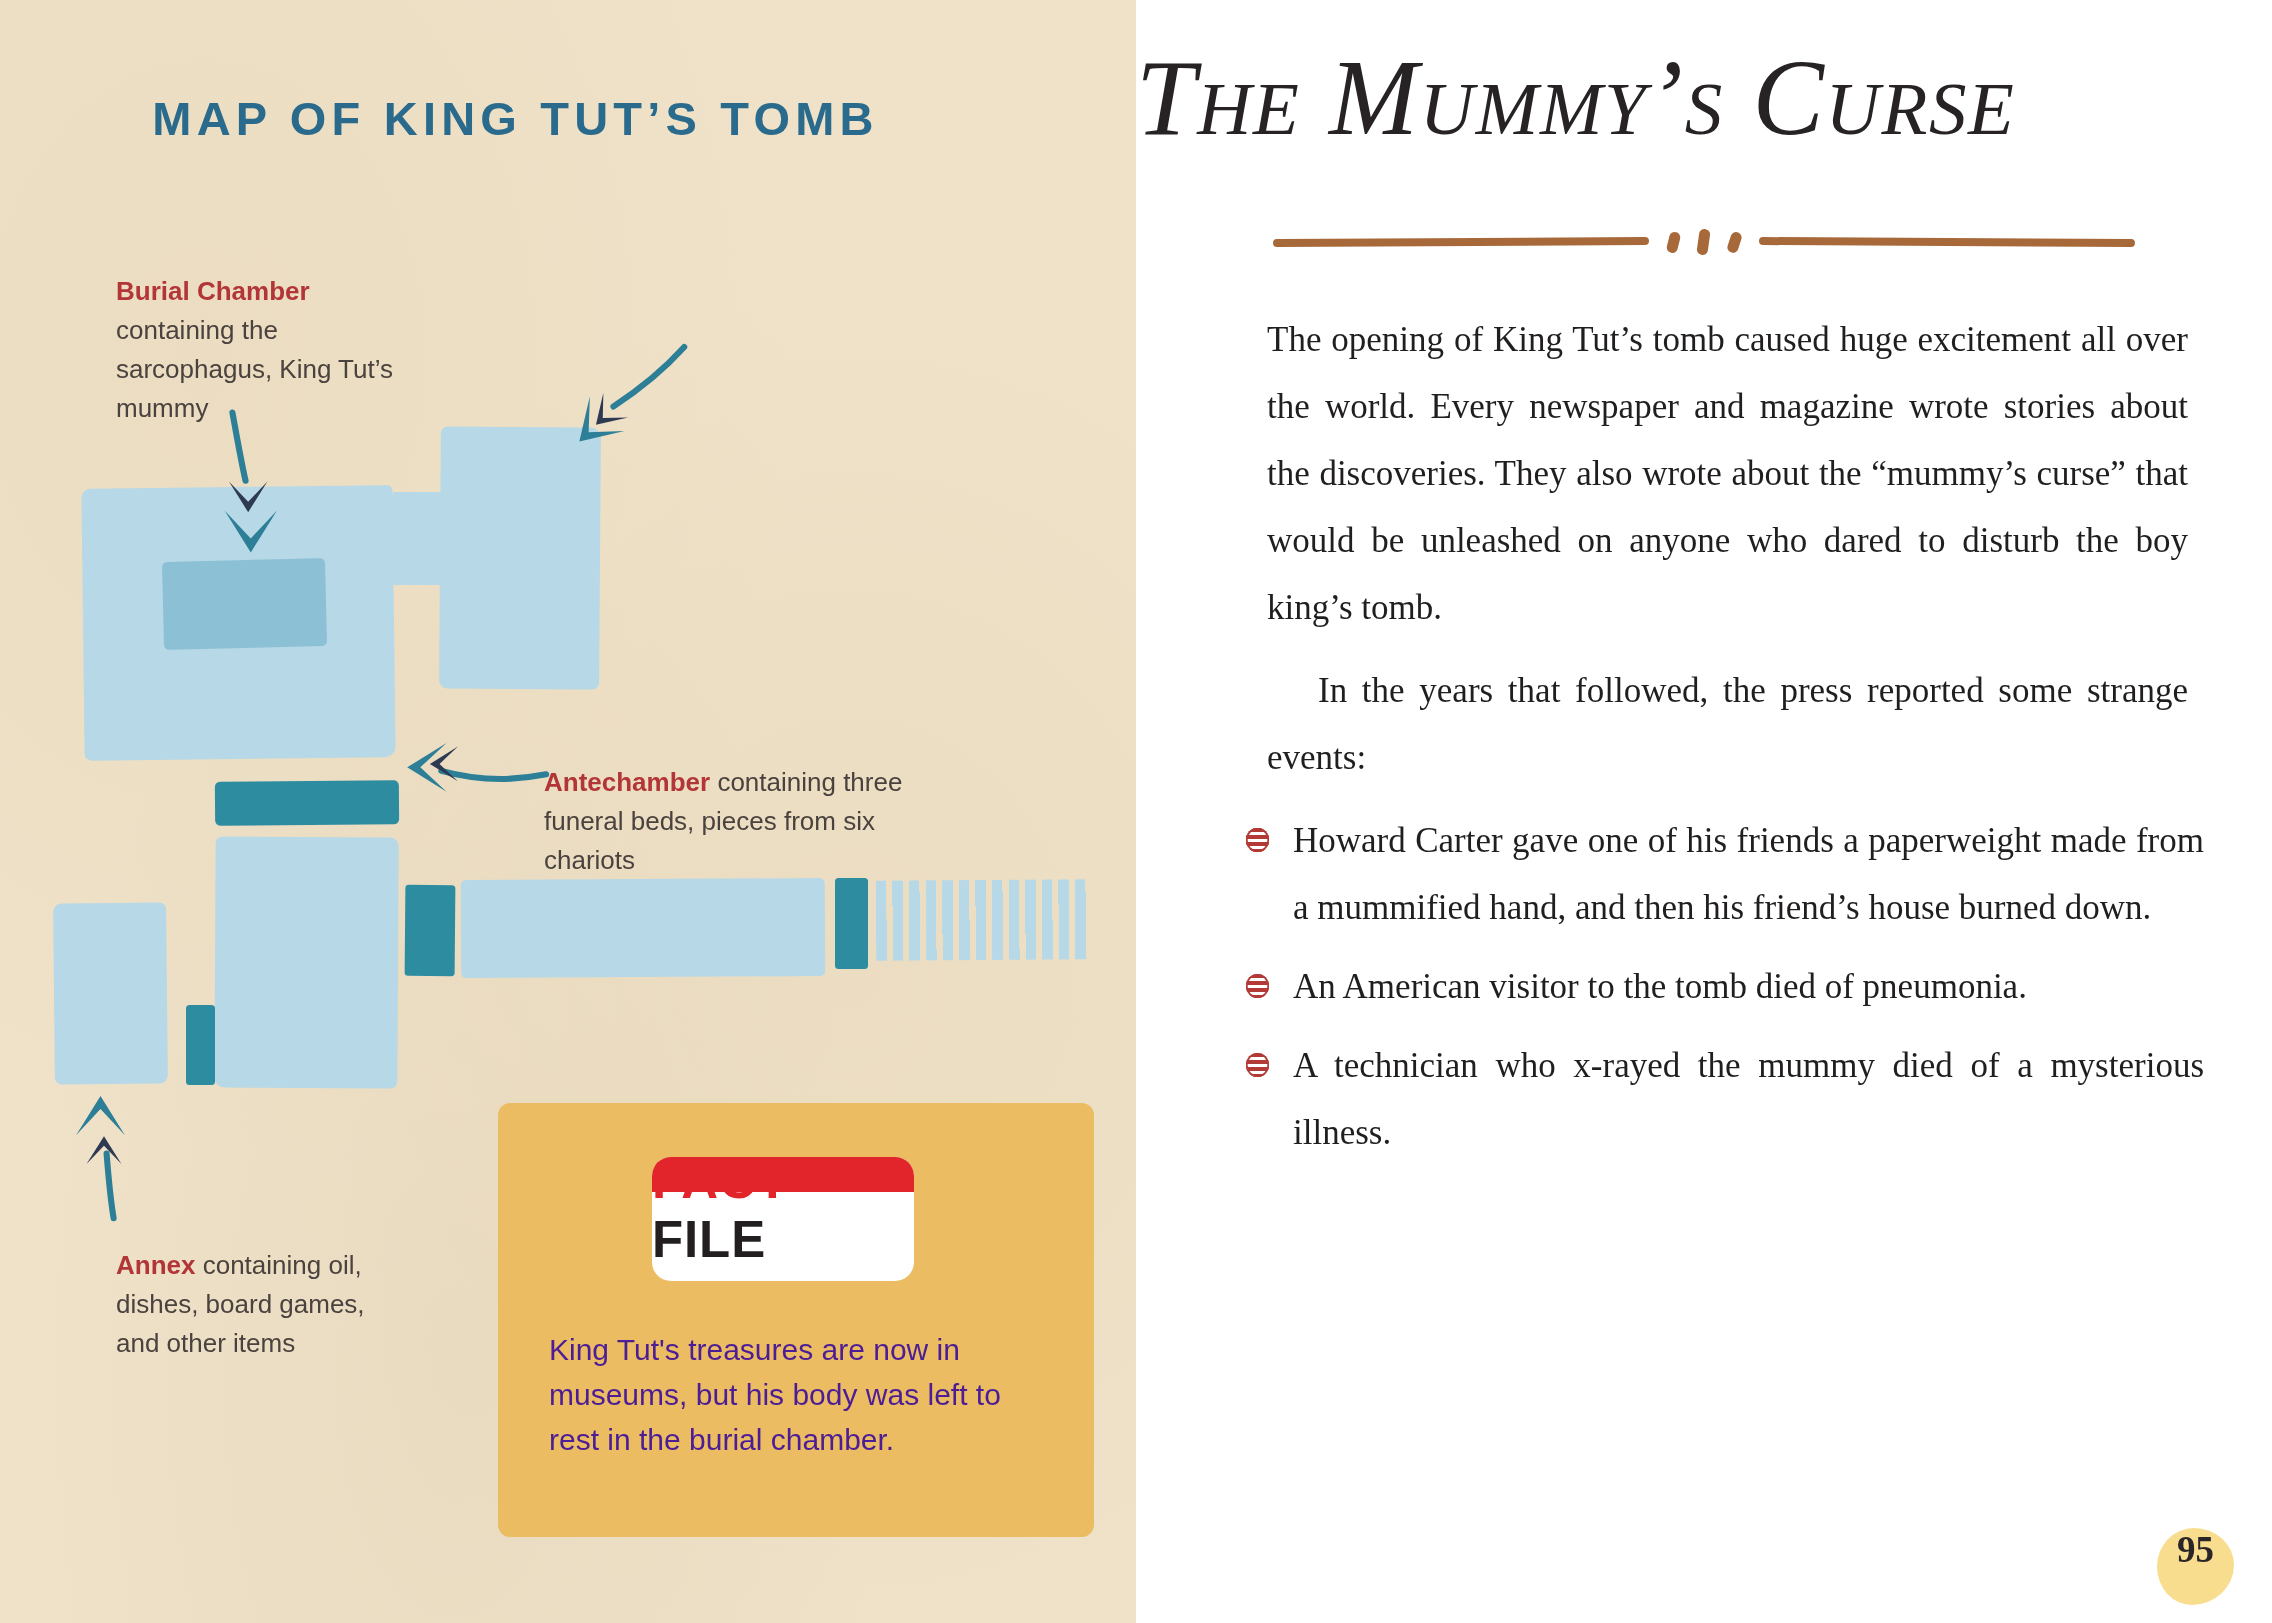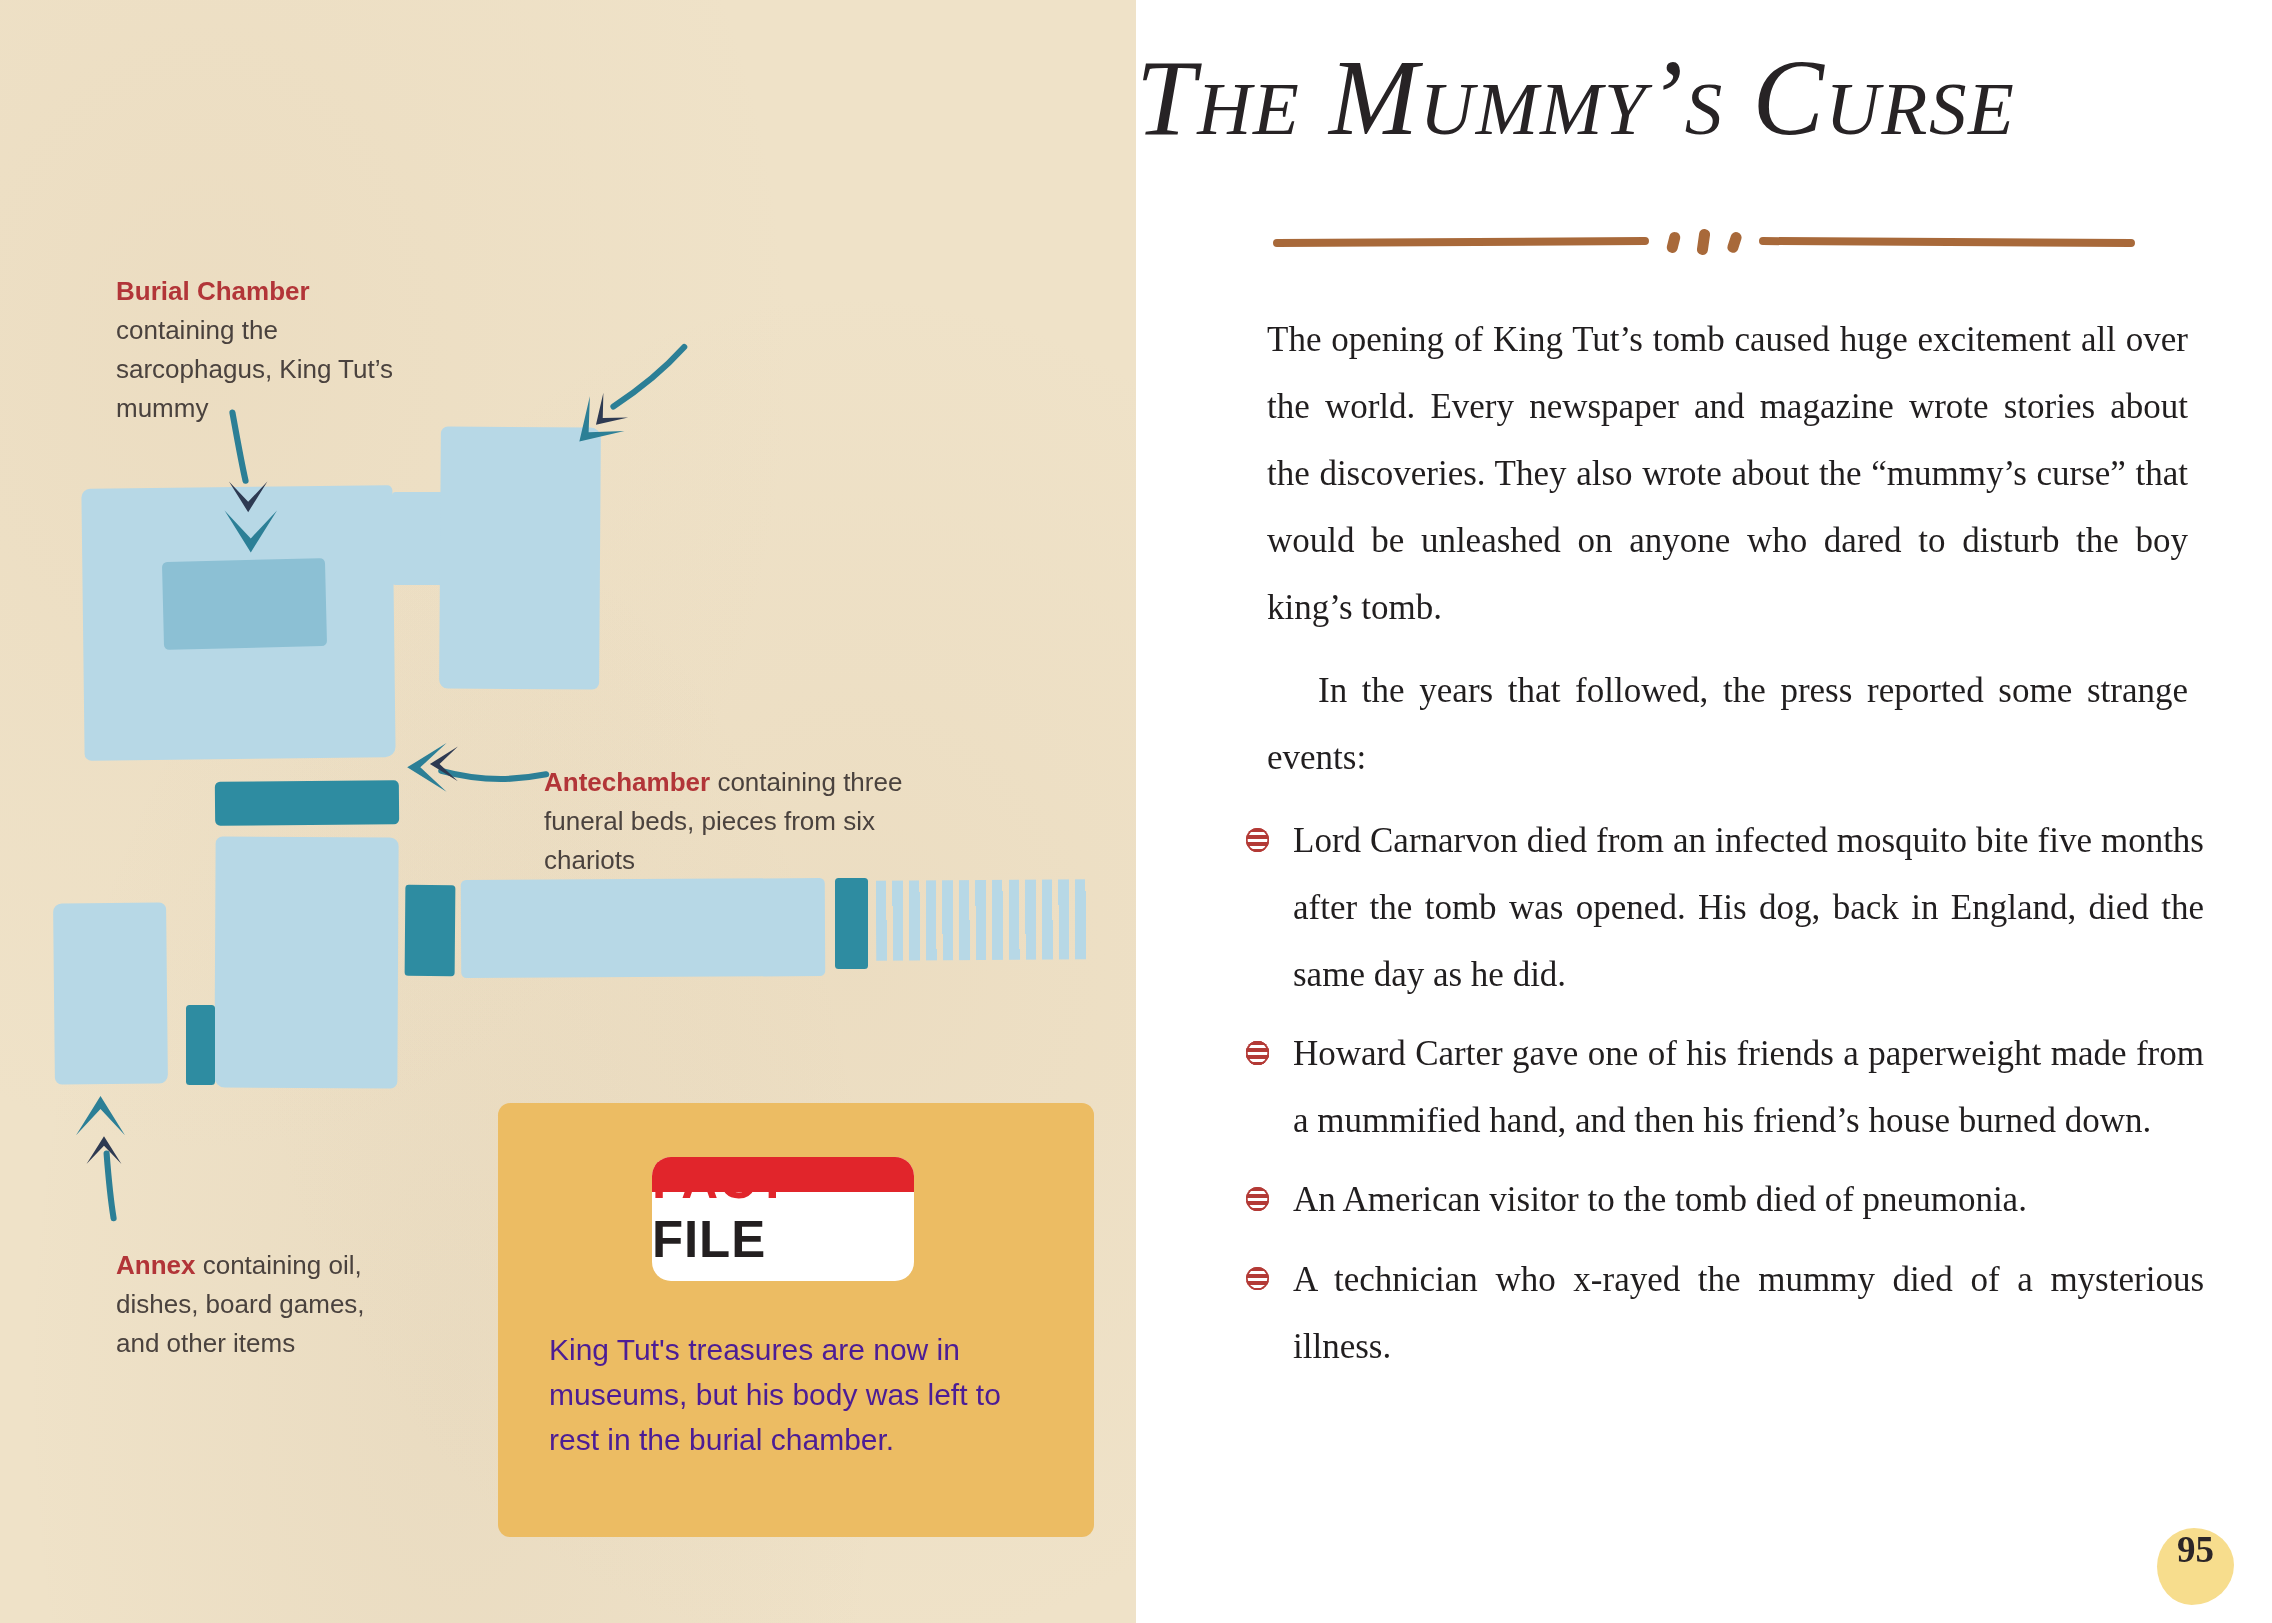--- a/index.html
+++ b/index.html
@@ -89,20 +89,21 @@
     display:flex;align-items:flex-start;justify-content:center;
     font-family:"Liberation Serif",serif;font-size:37px;font-weight:700;color:#2b2527;}
 </style>
 </head>
 <body>
 
 <div id="page">
 
   <div id="left-page">
 
+    <div class="map-title">MAP OF KING TUT’S TOMB</div>
 
     <div class="room room-light" id="burial-room"></div>
     <div class="room room-light" id="burial-connector"></div>
     <div class="room room-light" id="treasury-room"></div>
     <div class="room room-mid" id="sarcophagus"></div>
     <div class="room room-door" id="burial-door"></div>
     <div class="room room-light" id="antechamber"></div>
     <div class="room room-light" id="annex"></div>
     <div class="room room-door" id="annex-door"></div>
     <div class="room room-door" id="corridor-door-a"></div>
@@ -178,21 +179,20 @@
       <div class="mark m1"></div>
       <div class="mark m2"></div>
       <div class="mark m3"></div>
       <div class="bar bar-right"></div>
     </div>
 
     <div id="body-text">
       <p>The opening of King Tut’s tomb caused huge excitement all over the world. Every newspaper and magazine wrote stories about the discoveries. They also wrote about the “mummy’s curse” that would be unleashed on anyone who dared to disturb the boy king’s tomb.</p>
       <p class="indent">In the years that followed, the press reported some strange events:</p>
       <ul class="curse-list">
-        <li><span class="bullet-dot"></span><span>Lord Carnarvon died from an infected mosquito bite five months after the tomb was opened. His dog, back in England, died the same day as he did.</span></li>
         <li><span class="bullet-dot"></span></li>
         <li><span class="bullet-dot"></span><span>Howard Carter gave one of his friends a paperweight made from a mummified hand, and then his friend’s house burned down.</span></li>
         <li><span class="bullet-dot"></span><span>An American visitor to the tomb died of pneumonia.</span></li>
         <li><span class="bullet-dot"></span><span>A technician who x-rayed the mummy died of a mysterious illness.</span></li>
       </ul>
     </div>
 
     <div id="page-badge">
       <span>95</span>
     </div>

